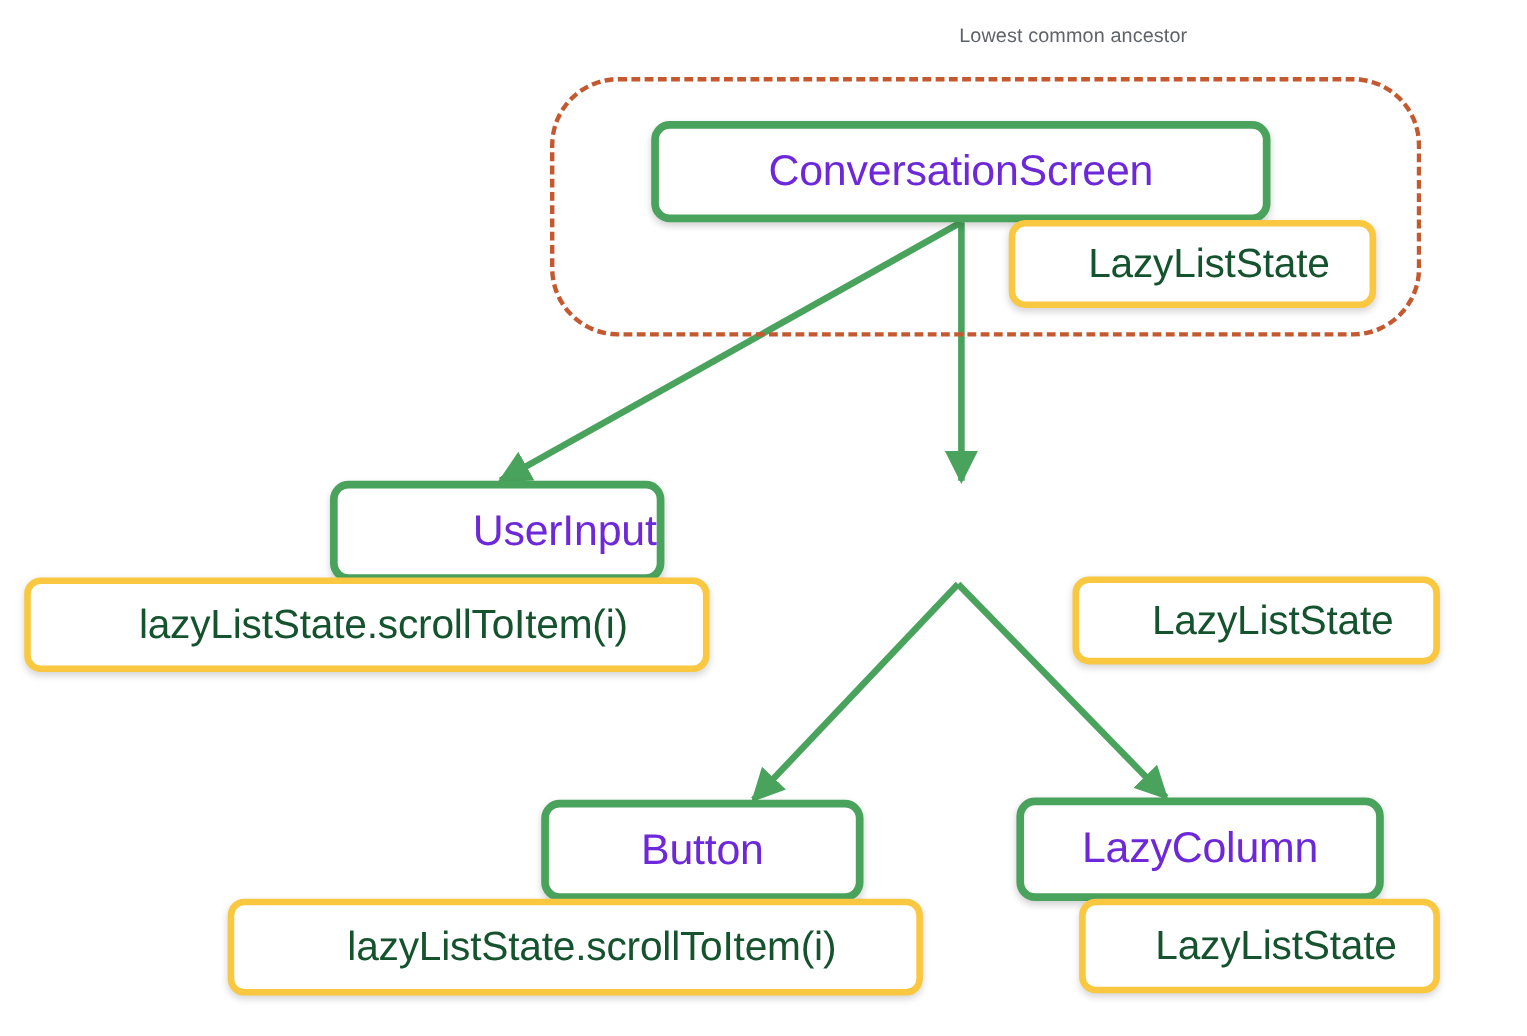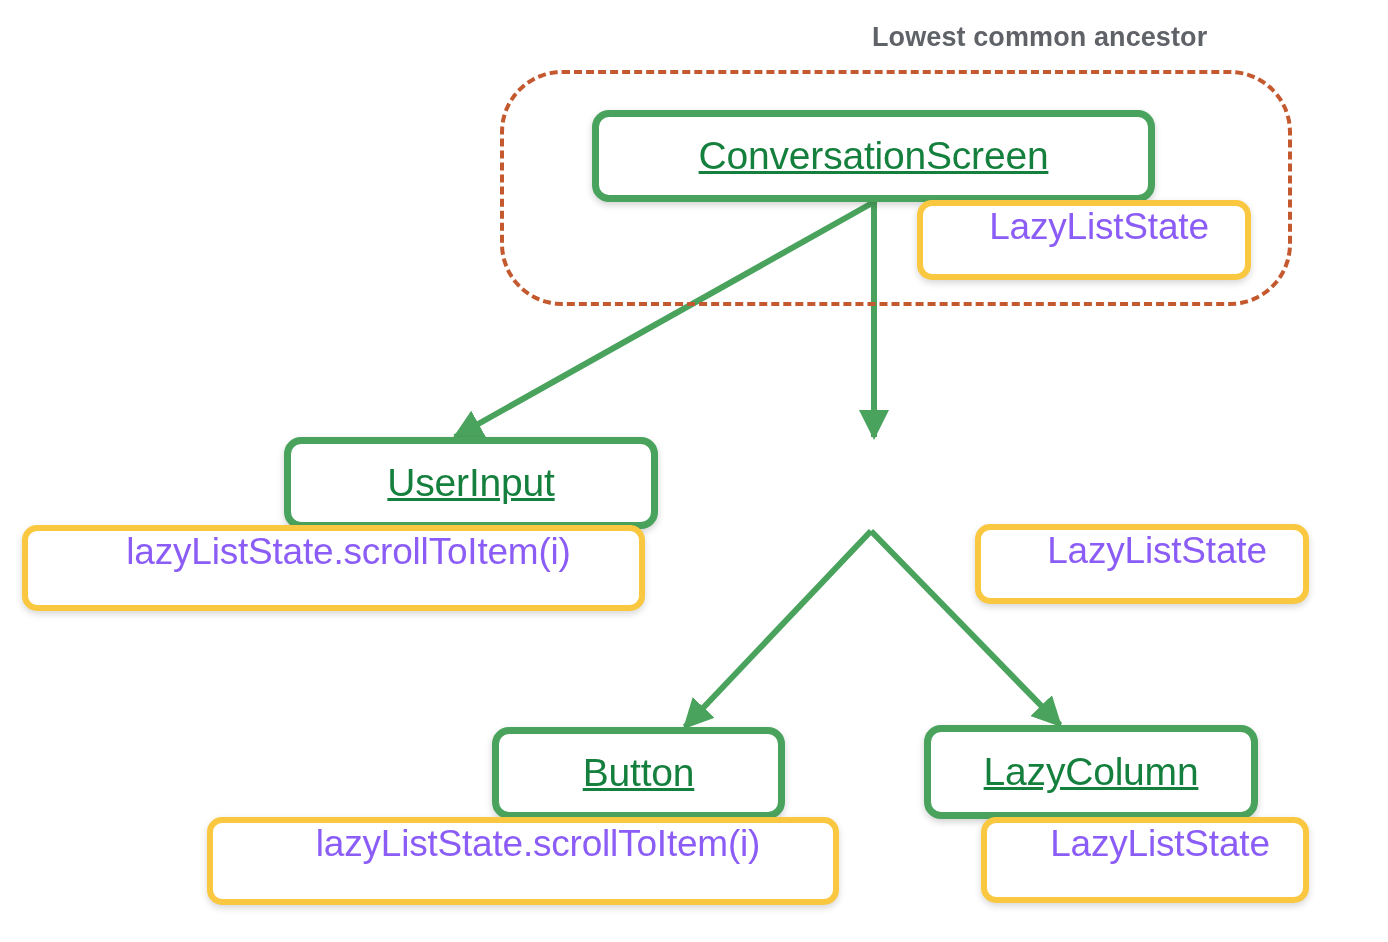--- a/index.html
+++ b/index.html
@@ -28,22 +28,22 @@
     height: 942px;
     pointer-events: none;
     z-index: 1;
   }
 
   
   .lca-label {
     position: absolute;
     left: 872px;
     top: 22px;
-    font-size: 27px;
-    font-weight: bold;
+    font-size: 18px;
+    font-weight: normal;
     color: #5f6368;
     letter-spacing: 0.1px;
     white-space: nowrap;
     z-index: 4;
   }
   .lca-region {
     position: absolute;
     left: 500px;
     top: 70px;
     width: 792px;
@@ -57,52 +57,52 @@
   
   .node {
     position: absolute;
     box-sizing: border-box;
     background: #ffffff;
     border: 7px solid #4aa35d;
     border-radius: 17px;
     display: flex;
     align-items: center;
     justify-content: center;
-    color: #15803d;
+    color: #6d28d9;
     font-size: 39px;
     letter-spacing: -0.2px;
     white-space: nowrap;
     box-shadow: 0 3px 7px rgba(0,0,0,0.18);
     z-index: 5;
-    text-decoration: underline;
   }
 
   
   .badge {
     position: absolute;
     box-sizing: border-box;
     background: #ffffff;
     border: 6px solid #fac840;
     border-radius: 15px;
     display: flex;
+    align-items: center;
     justify-content: center;
-    color: #8b5cf6;
+    color: #14532d;
     font-size: 37px;
     letter-spacing: -0.2px;
     white-space: nowrap;
     box-shadow: 0 3px 7px rgba(0,0,0,0.16);
     z-index: 6;
     padding-left: 30px;
   }
 
   
   #node-conversation-screen { left: 592px;  top: 110px; width: 563px; height: 92px; }
   #badge-conversation-state  { left: 917px;  top: 200px; width: 334px; height: 80px; }
 
-  #node-user-input          { left: 284px;  top: 437px; width: 374px; height: 92px; }
+  #node-user-input          { left: 300px;  top: 437px; width: 304px; height: 92px; justify-content: flex-end; }
   #badge-user-input-call    { left: 22px;   top: 525px; width: 623px; height: 86px; }
 
   #node-messages-list       { left: 696px;  top: 437px; width: 341px; height: 94px; }
   #badge-messages-state     { left: 975px;  top: 524px; width: 334px; height: 80px; }
 
   #node-button              { left: 492px;  top: 727px; width: 293px; height: 92px; }
   #badge-button-call        { left: 207px;  top: 817px; width: 632px; height: 88px; }
 
   #node-lazy-column         { left: 924px;  top: 725px; width: 334px; height: 94px; }
   #badge-lazy-column-state  { left: 981px;  top: 817px; width: 328px; height: 86px; }

